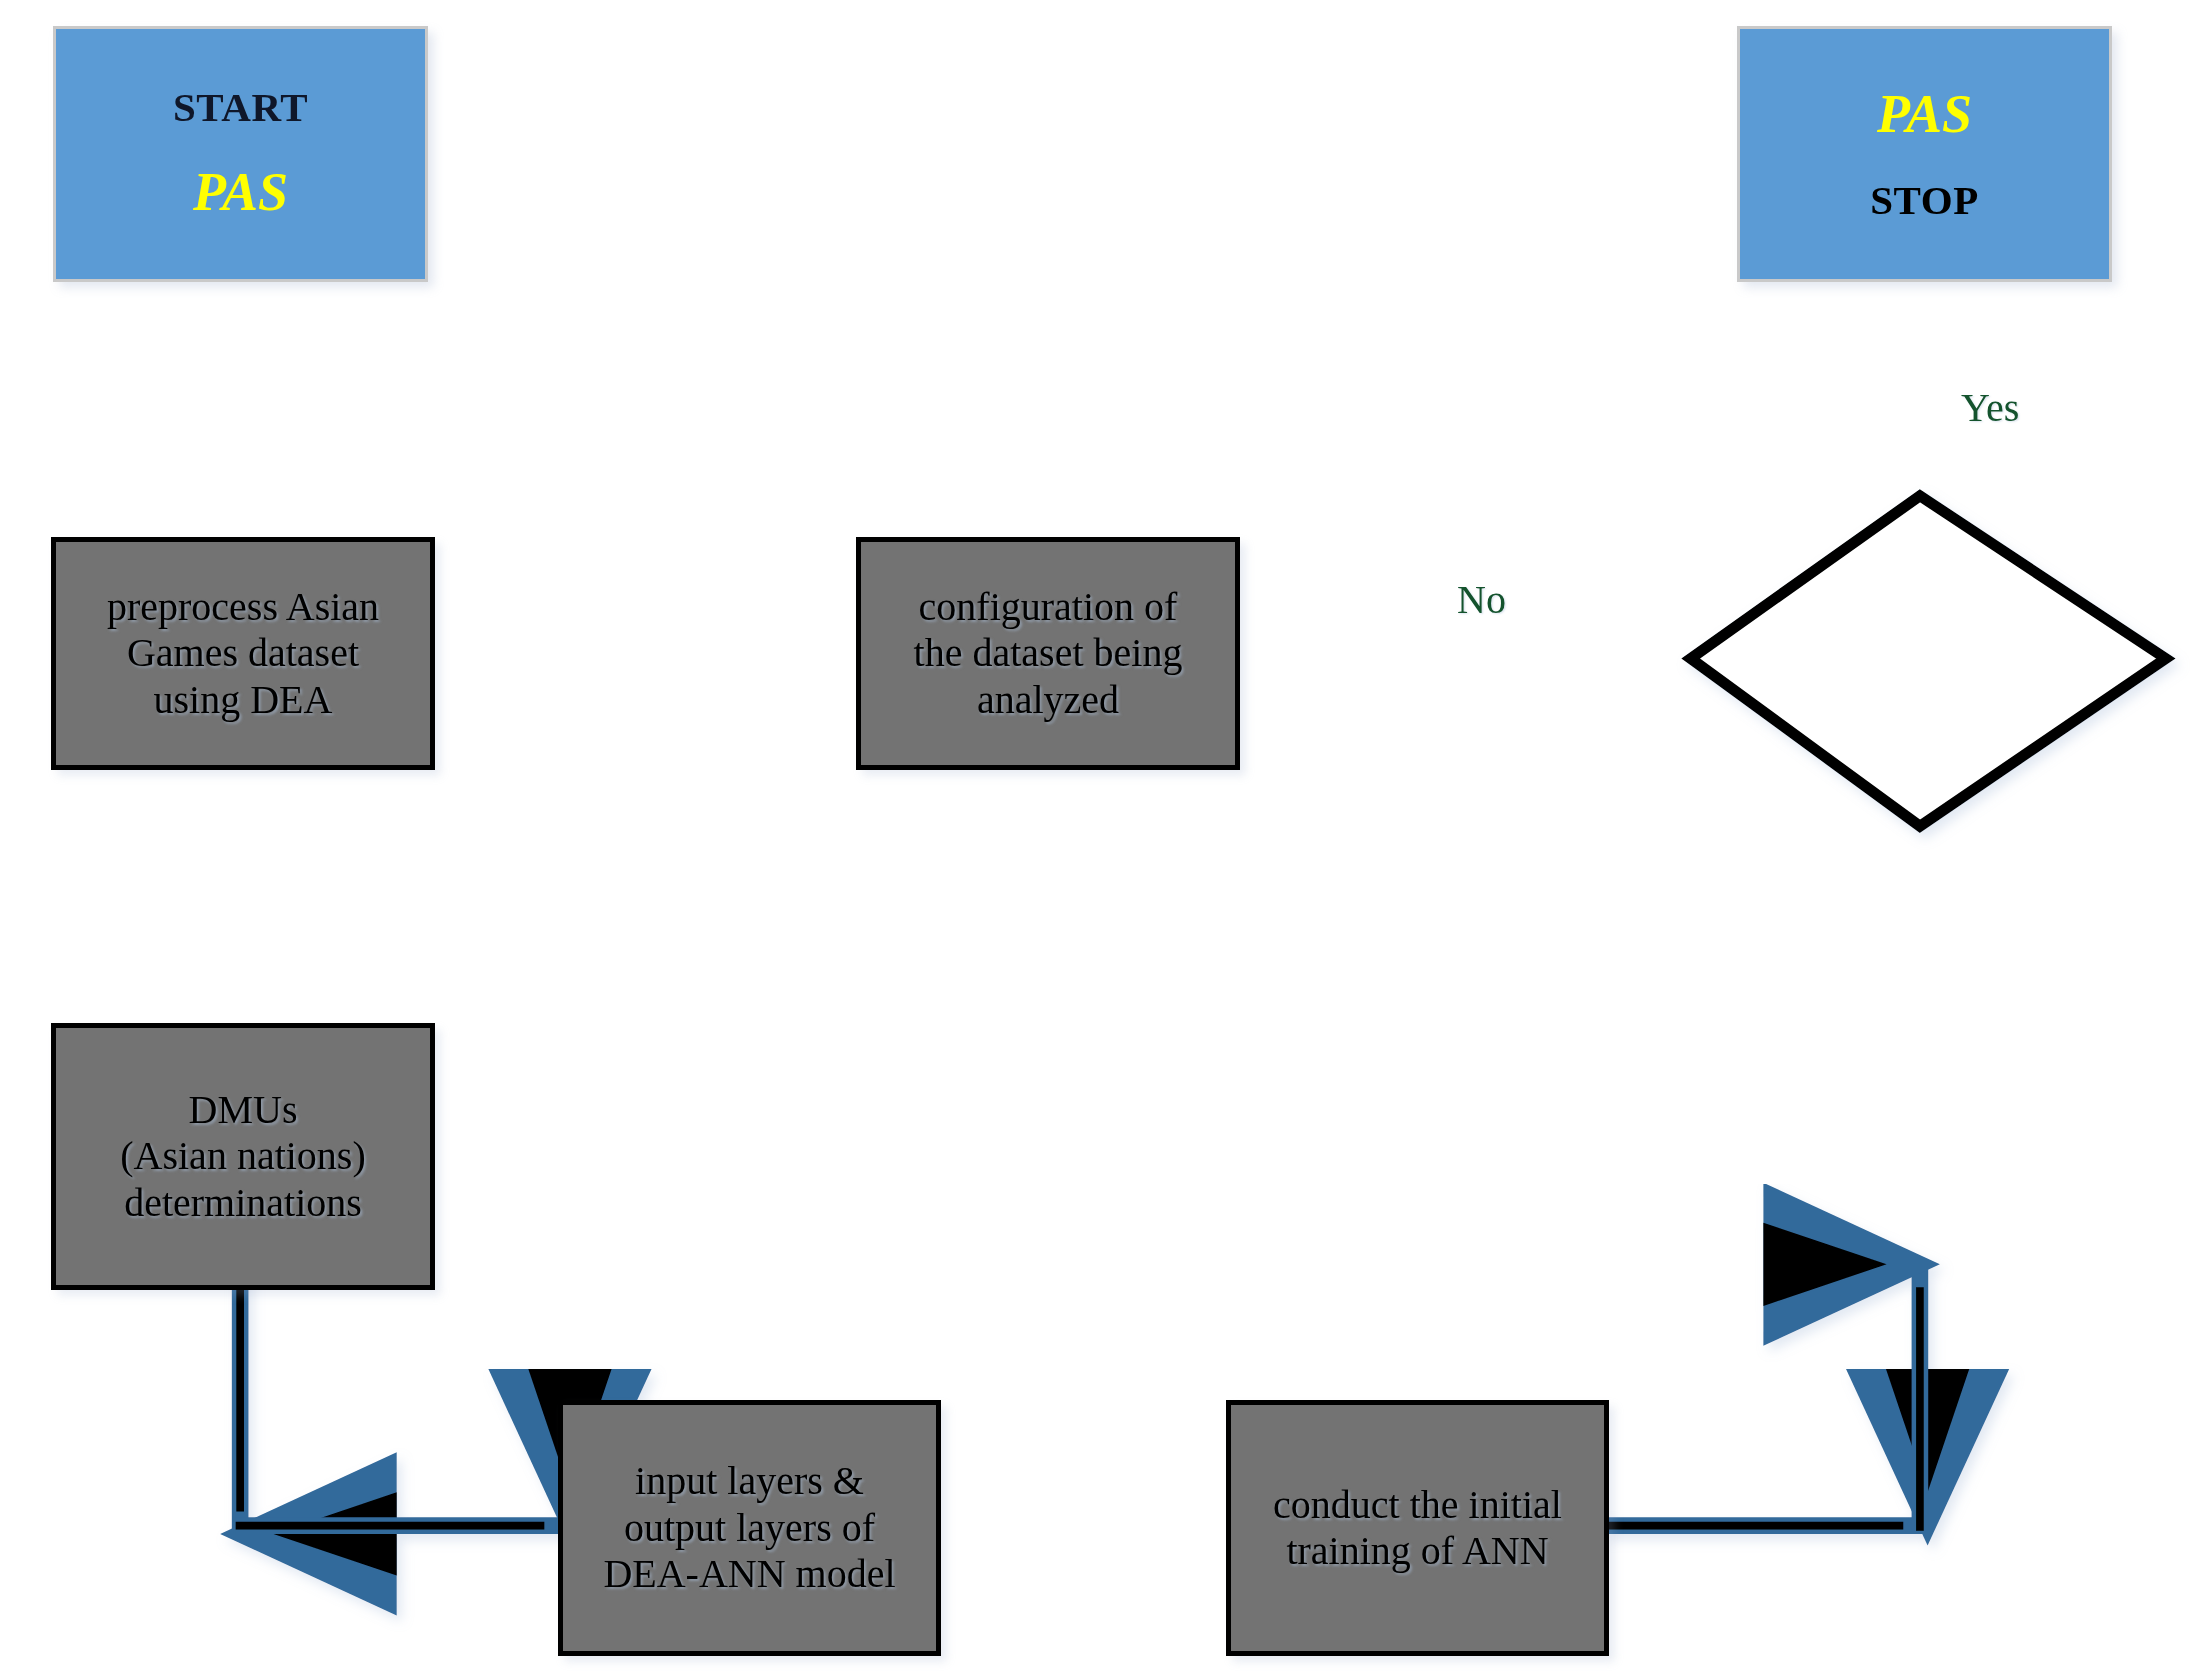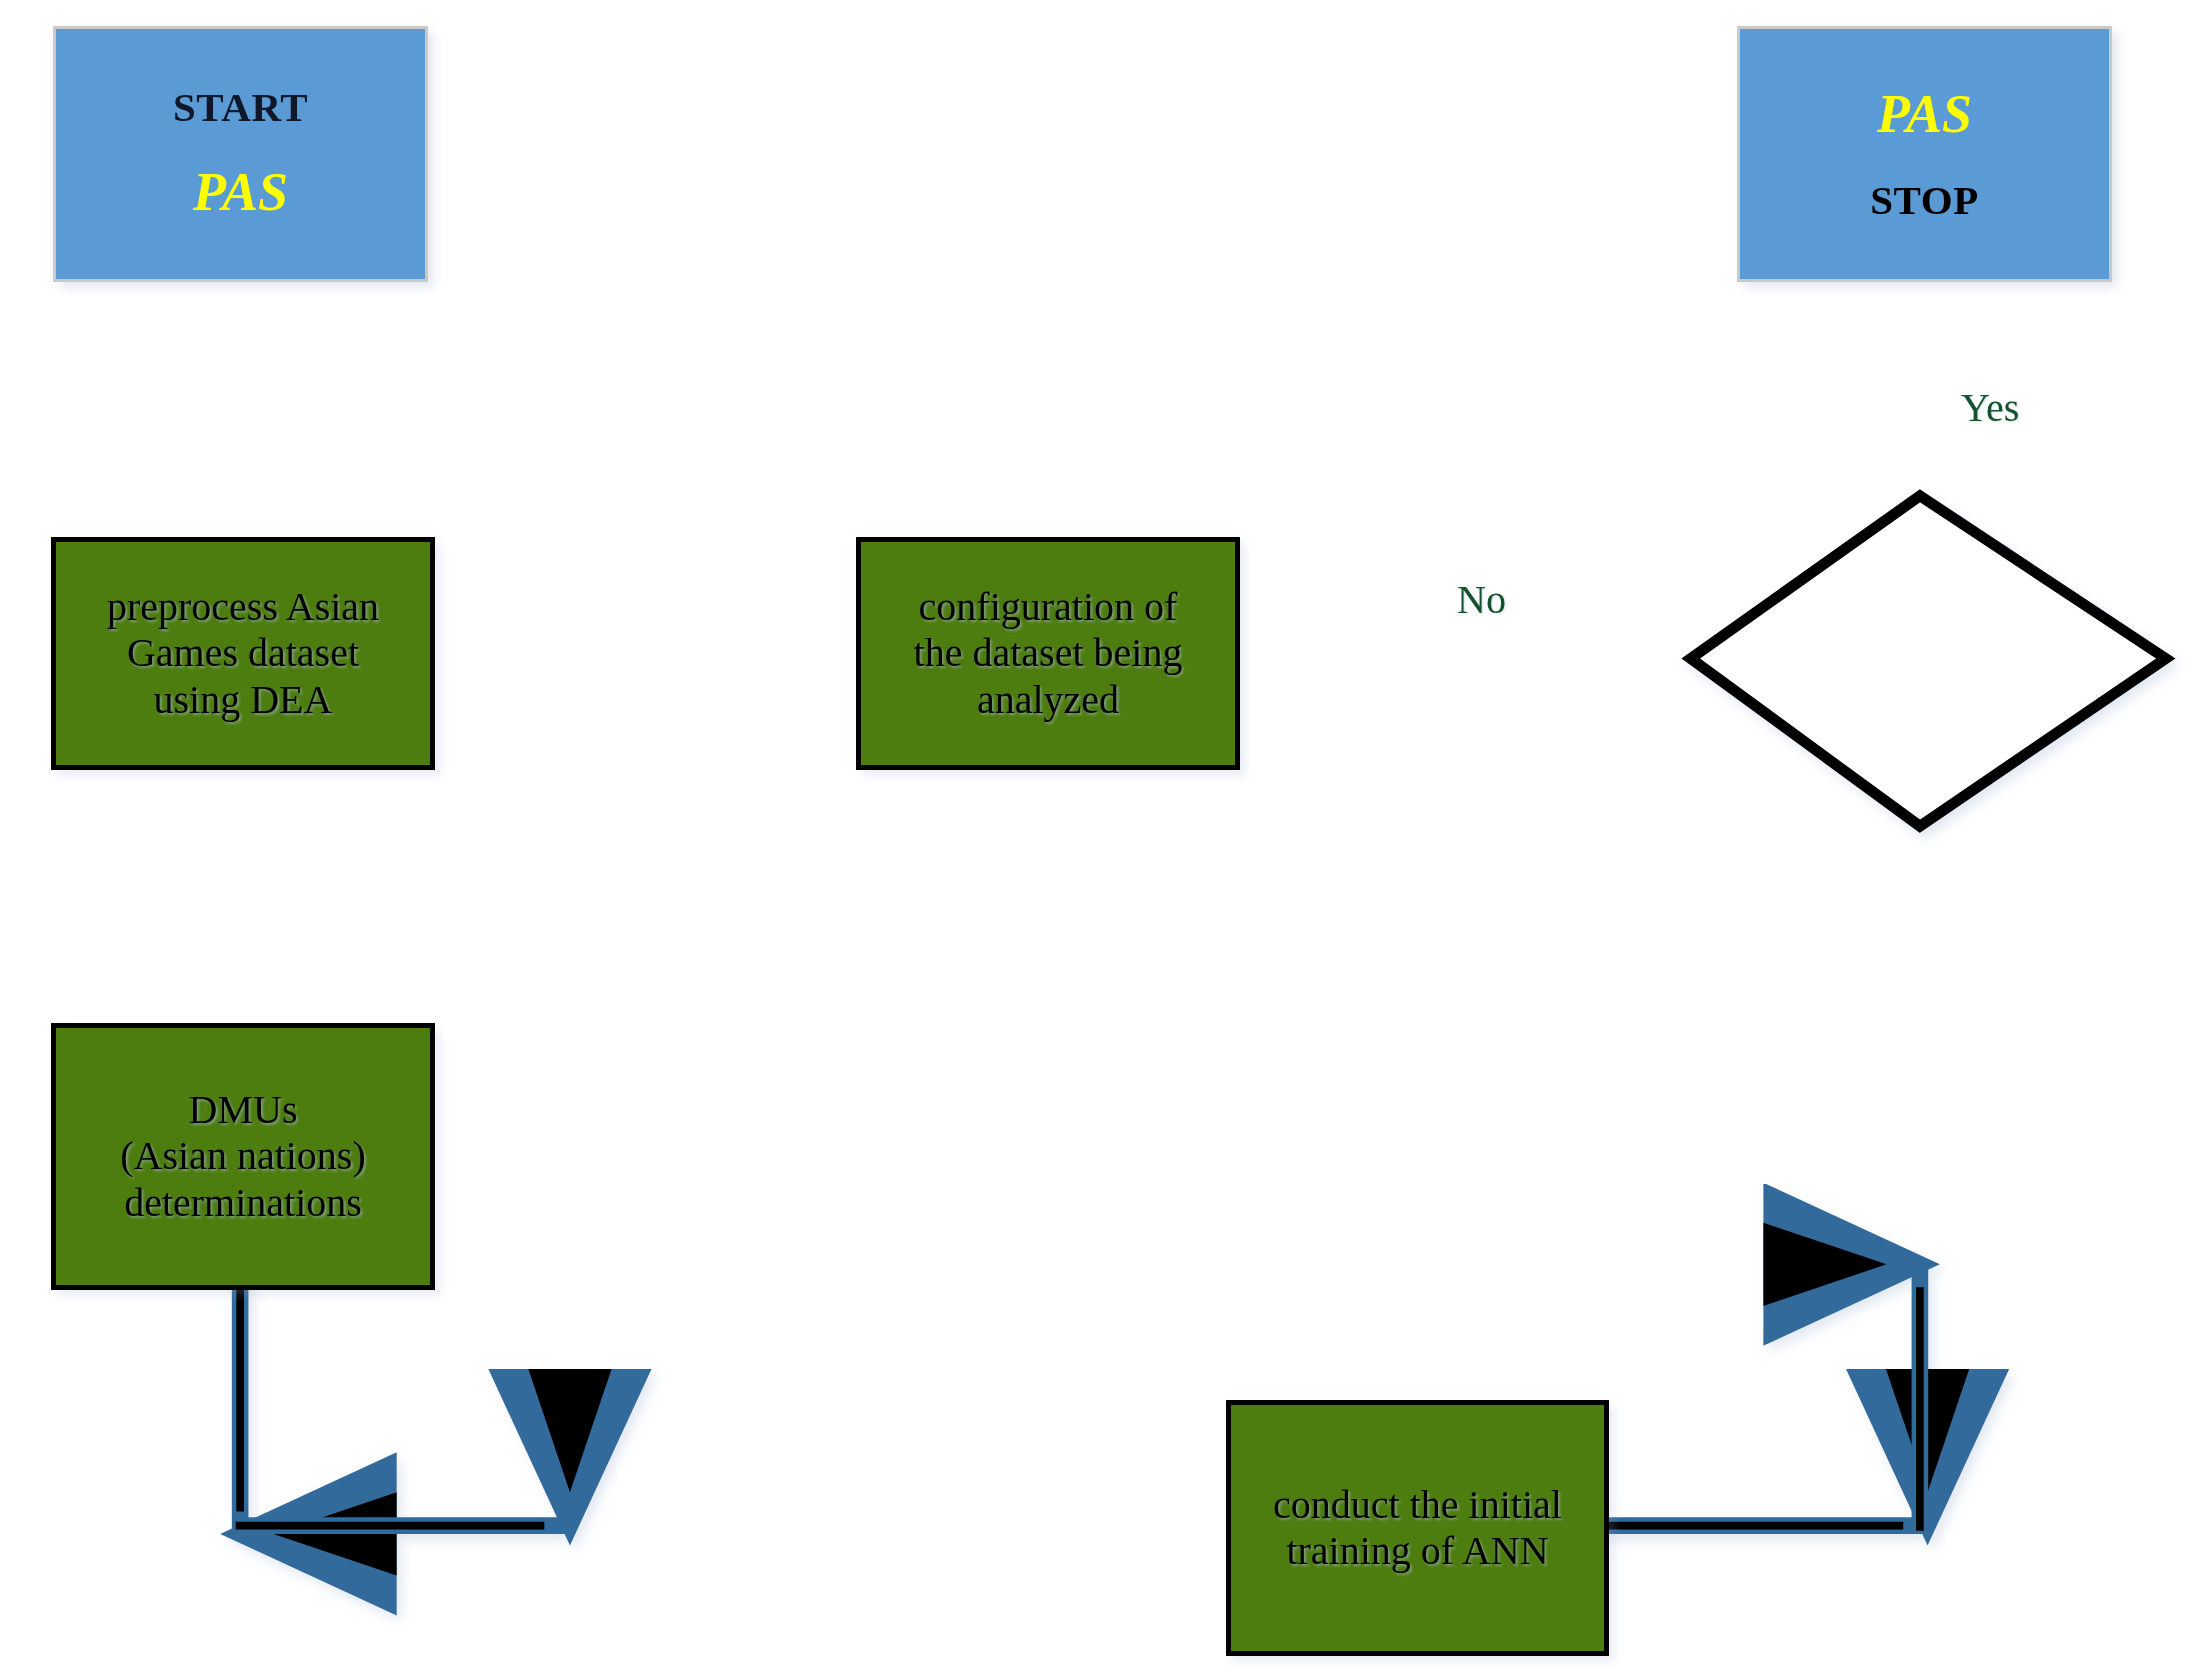--- a/index.html
+++ b/index.html
@@ -30,21 +30,21 @@
   .node {
     position: absolute;
     box-sizing: border-box;
     display: flex;
     flex-direction: column;
     align-items: center;
     justify-content: center;
     text-align: center;
   }
   .node.process {
-    background: #4d7c0f;
+    background: #737373;
     border: 5.8px solid #000000;
     box-shadow: 6.4px 6.4px 9px rgba(150,170,200,0.22);
   }
   .node.terminator {
     background: #5B9BD5;
     border: 3.2px solid #c9c9c9;
     box-shadow: 6.4px 6.4px 10.2px rgba(150,170,200,0.28);
   }
   .node-line {
     display: block;
@@ -191,20 +191,25 @@
     <span class="node-line">Games dataset</span>
     <span class="node-line">using DEA</span>
   </div>
 
   <div class="node process" style="left:51px; top:1023px; width:384px; height:267px;">
     <span class="node-line">DMUs</span>
     <span class="node-line">(Asian nations)</span>
     <span class="node-line">determinations</span>
   </div>
 
+  <div class="node process" style="left:558px; top:1400px; width:383px; height:256px;">
+    <span class="node-line">input layers &amp;</span>
+    <span class="node-line">output layers of</span>
+    <span class="node-line">DEA-ANN model</span>
+  </div>
 
   <div class="node process" style="left:1226px; top:1400px; width:383px; height:256px;">
     <span class="node-line">conduct the initial</span>
     <span class="node-line">training of ANN</span>
   </div>
 
 
   <div class="node process" style="left:856px; top:537px; width:384px; height:233px;">
     <span class="node-line">configuration of</span>
     <span class="node-line">the dataset being</span>

